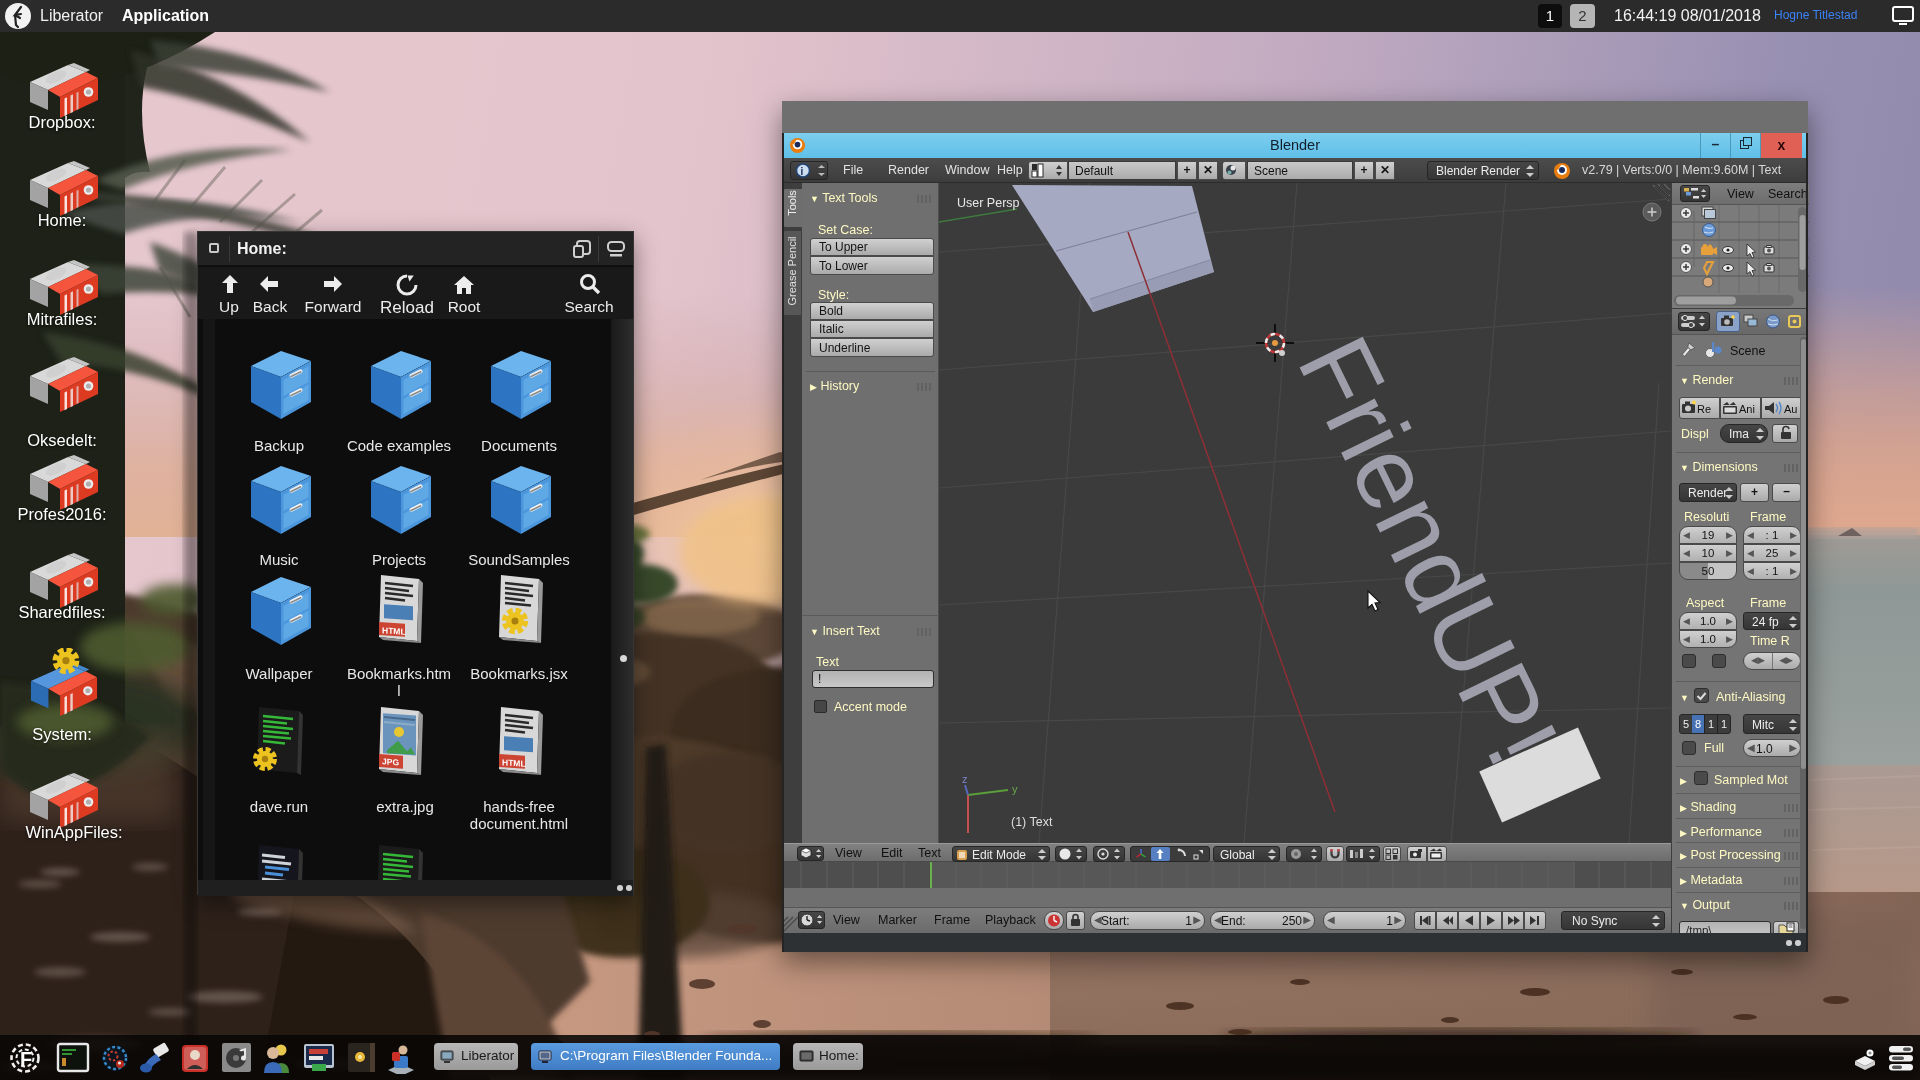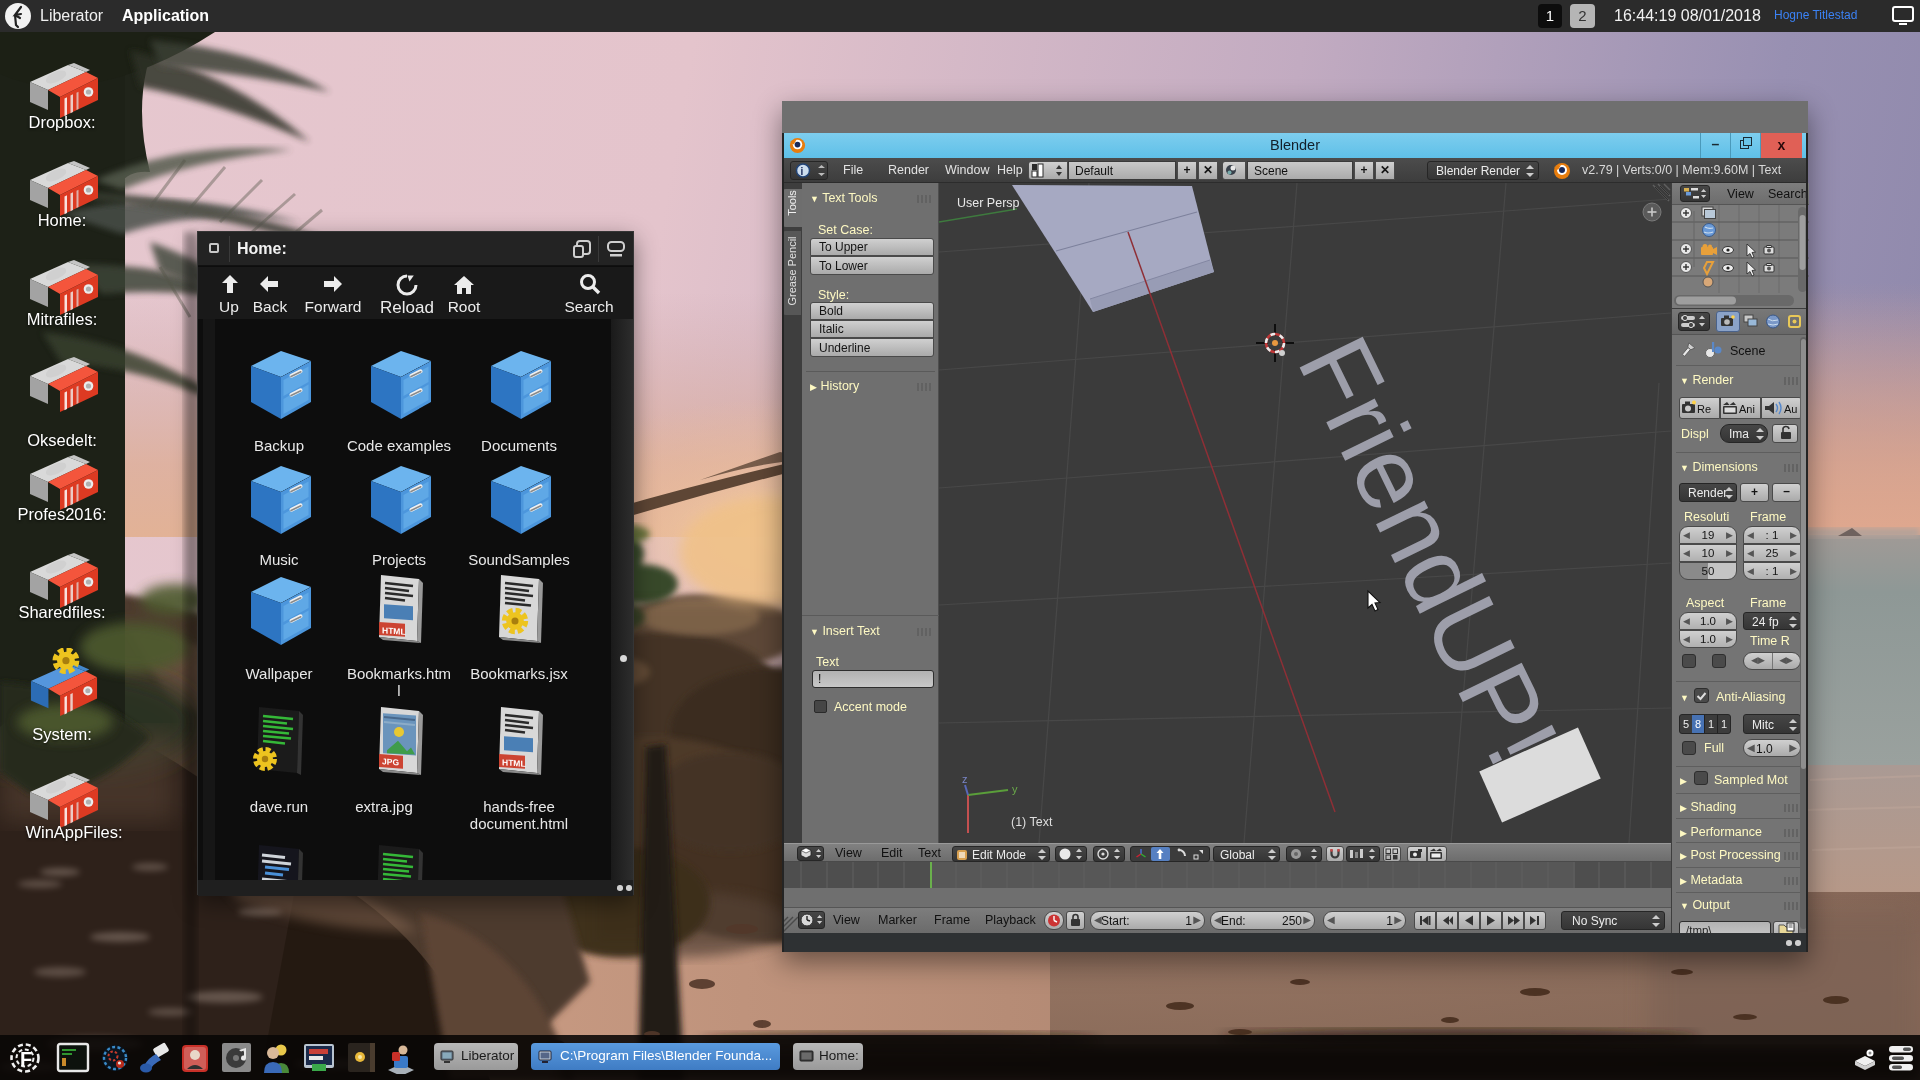--- a/index.html
+++ b/index.html
@@ -448,21 +448,21 @@
           </svg></div>
     <div class="abs fmLabel" style="left:261px;top:346px;width:120px;">Bookmarks.jsx</div>
 
     <div class="abs" style="left:47px;top:382px"><svg width="72" height="80" viewBox="0 0 72 80">
             <use href="#docrun"></use>
           </svg></div>
     <div class="abs fmLabel" style="left:21px;top:479px;width:120px;">dave.run</div>
     <div class="abs" style="left:167px;top:382px"><svg width="72" height="80" viewBox="0 0 72 80">
             <use href="#docjpg"></use>
           </svg></div>
-    <div class="abs fmLabel" style="left:126px;top:479px;width:120px;">extra.jpg</div>
+    <div class="abs fmLabel" style="left:147px;top:479px;width:120px;">extra.jpg</div>
     <div class="abs" style="left:287px;top:382px"><svg width="72" height="80" viewBox="0 0 72 80">
             <use href="#dochtml"></use>
           </svg></div>
     <div class="abs fmLabel" style="left:261px;top:479px;width:120px;">hands-free<br>document.html</div>
 
     <div class="abs" style="left:47px;top:520px"><svg width="72" height="41" viewBox="0 0 72 41">
             <use href="#docblue"></use>
           </svg></div>
     <div class="abs" style="left:167px;top:520px"><svg width="72" height="41" viewBox="0 0 72 41">
             <use href="#docrun"></use>

